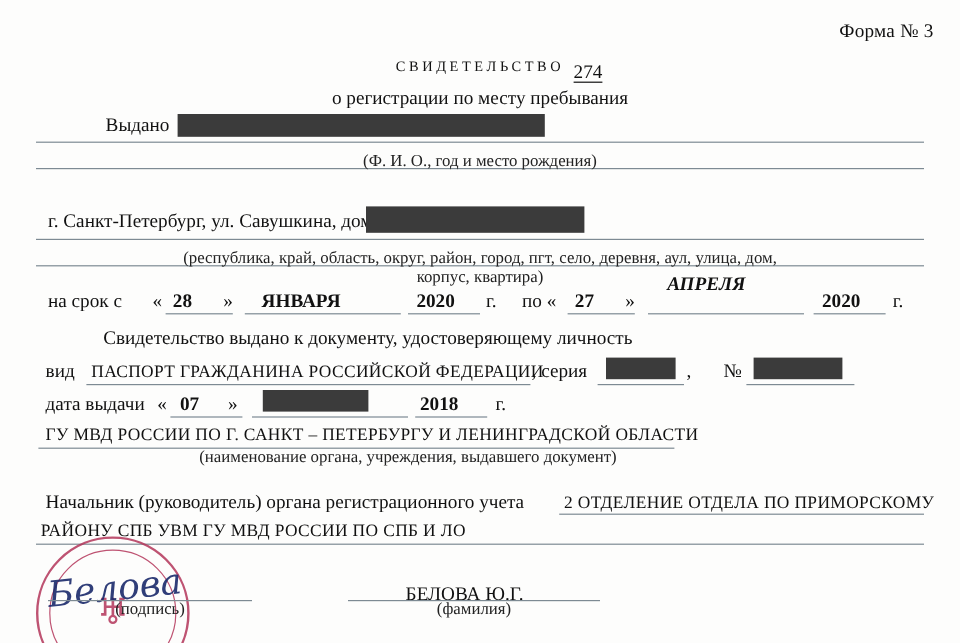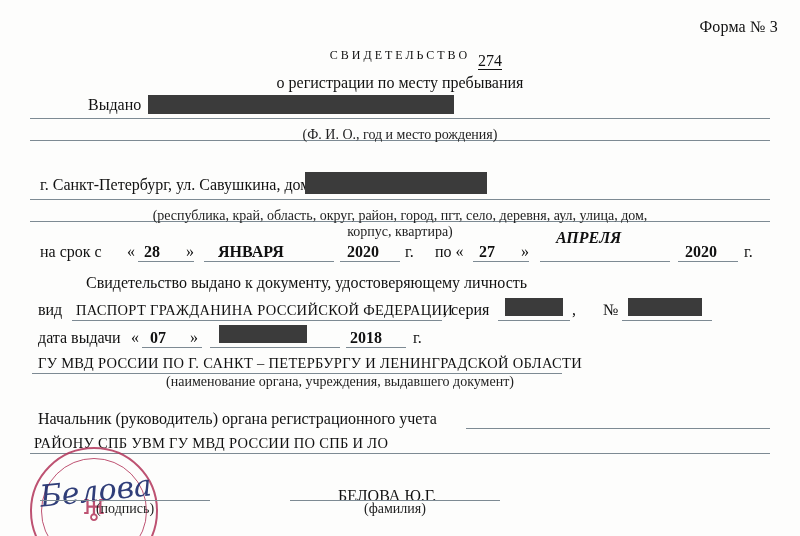--- a/index.html
+++ b/index.html
@@ -200,20 +200,21 @@
   <div class="line" style="left:210px; top:347px; width:130px;"></div>
   <div class="row bold" style="top:329px; left:350px;">2018</div>
   <div class="line" style="left:346px; top:347px; width:60px;"></div>
   <div class="row" style="top:329px; left:413px;">г.</div>
 
   <div class="row small-caps" style="top:355px; left:38px;">ГУ  МВД  РОССИИ  ПО  Г. САНКТ – ПЕТЕРБУРГУ  И  ЛЕНИНГРАДСКОЙ ОБЛАСТИ</div>
   <div class="line" style="left:32px; top:373px; width:530px;"></div>
   <div class="caption" style="left:160px; top:374px; width:360px;">(наименование органа, учреждения, выдавшего документ)</div>
 
   <div class="row" style="top:410px; left:38px;">Начальник (руководитель) органа регистрационного учета</div>
+  <div class="row small-caps" style="top:411px; left:470px;">2 ОТДЕЛЕНИЕ ОТДЕЛА  ПО ПРИМОРСКОМУ</div>
   <div class="line" style="left:466px; top:428px; width:304px;"></div>
   <div class="row small-caps" style="top:435px; left:34px;">РАЙОНУ СПБ УВМ  ГУ  МВД  РОССИИ  ПО СПБ  И  ЛО</div>
   <div class="line" style="left:30px; top:453px; width:740px;"></div>
 
   <div class="stamp">
     <div class="stamp-emblem">♅</div>
 
   </div>
 
   <div class="signature">Белова</div>

